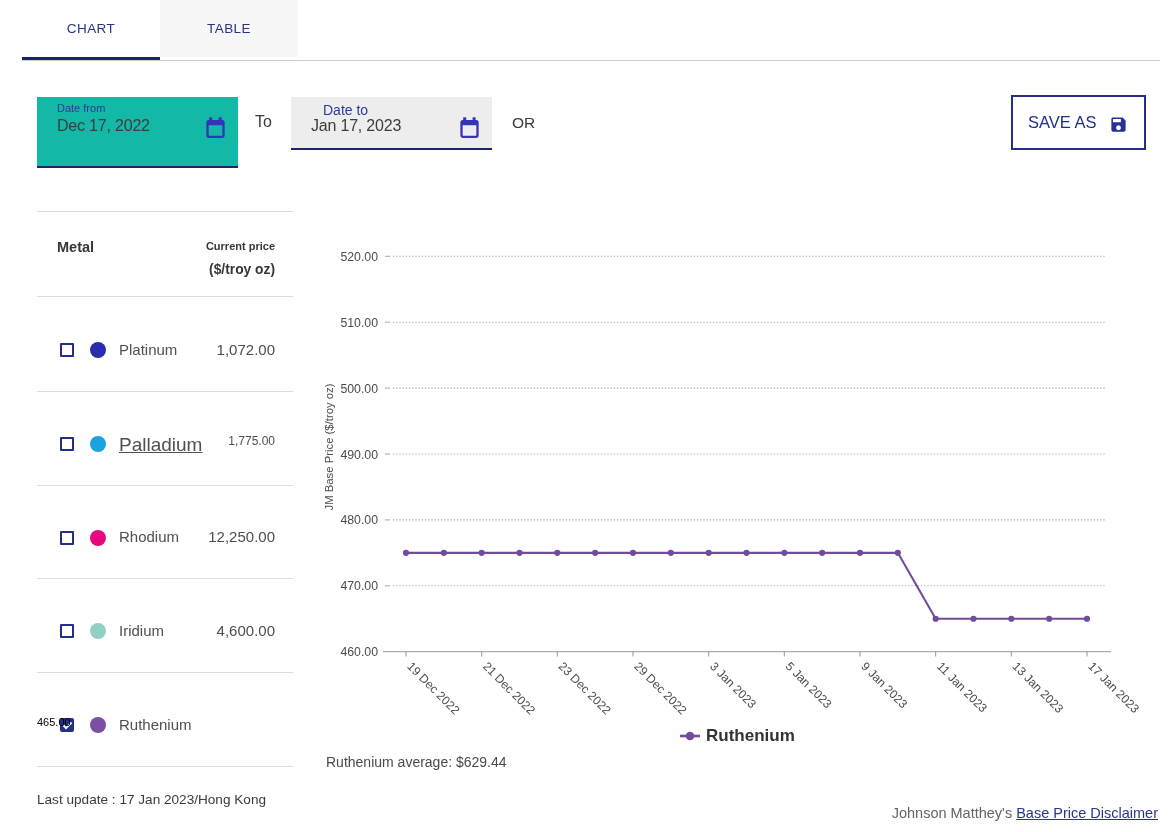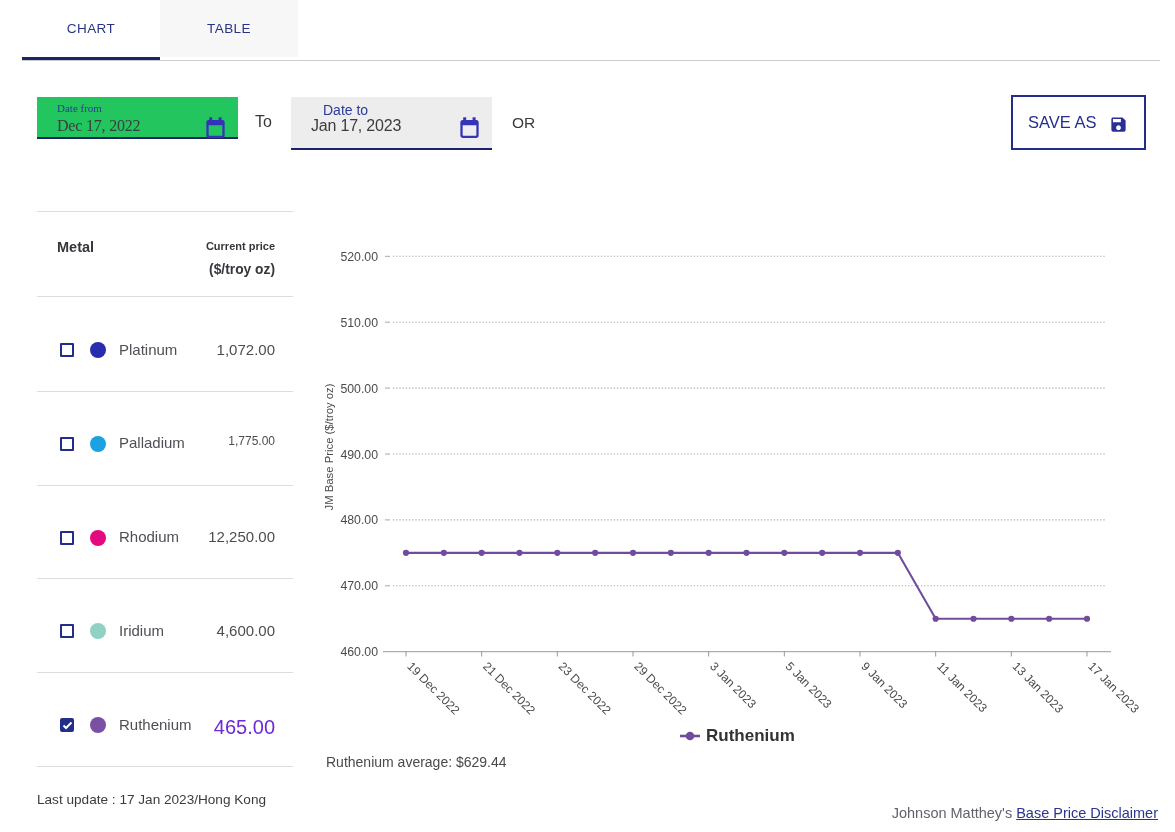--- a/index.html
+++ b/index.html
@@ -10,21 +10,21 @@
 </head>
 <body>
 <div id="page">
 
   <div class="abs" style="left:160px; top:0; width:138px; height:57px; background:#f7f7f7;"></div>
   <div class="abs" style="left:22px; top:0; width:138px; height:57px; display:flex; align-items:center; justify-content:center; font-size:13.5px; letter-spacing:0.4px; color:#2a3487;">CHART</div>
   <div class="abs" style="left:160px; top:0; width:138px; height:57px; display:flex; align-items:center; justify-content:center; font-size:13.5px; letter-spacing:0.4px; color:#2a3487;">TABLE</div>
   <div class="abs" style="left:22px; top:57px; width:138px; height:3px; background:#1b2468;"></div>
   <div class="abs" style="left:22px; top:60px; width:1138px; height:1px; background:#ccc;"></div>
 
-  <div class="abs" style="left:37px; top:97px; width:201px; height:42px; background:#22c55e; border-bottom:2.5px solid #1b2468;font-family:Liberation Serif, serif;">
+  <div class="abs" style="left:37px; top:97px; width:201px; height:71px; background:#14b8a6; border-bottom:2.5px solid #1b2468;">
     <div class="abs" style="left:20px; top:5px; font-size:11px; color:#2c3a96;">Date from</div>
     <div class="abs" style="left:20px; top:20px; font-size:16px; letter-spacing:-0.2px; color:#3c3c40;">Dec 17, 2022</div>
     <svg class="abs" style="left:169.3px; top:20.4px;" width="19" height="21" viewBox="0 0 19 21">
       <rect x="3.2" y="0.3" width="3" height="5.5" fill="#3434b8"></rect>
       <rect x="12.6" y="0.3" width="3" height="5.5" fill="#3434b8"></rect>
       <rect x="1.5" y="4.1" width="16" height="15.7" rx="1.6" fill="none" stroke="#3434b8" stroke-width="2.3"></rect>
       <rect x="0.9" y="3.5" width="17.2" height="4.8" rx="1" fill="#3434b8"></rect>
     </svg>
   </div>
   <div class="abs" style="left:255px; top:113px; font-size:16px; color:#3a3a3a;">To</div>
@@ -56,41 +56,41 @@
   <div class="abs" style="left:37px; top:296px; width:256px; height:1px; background:#ddd;"></div>
 
   <div id="rows">
       <div class="abs" style="left:60px; top:343px; width:14px; height:14px; border:2px solid #232d8a; border-radius:1px; background:#fff;"></div>
       <div class="abs" style="left:90px; top:342px; width:16px; height:16px; border-radius:50%; background:#2b2bad;"></div>
       <div class="abs" style="left:119px; top:340.5px; font-size:15px; color:#4f4f56;">Platinum</div>
       <div class="abs" style="left:37px; top:340.5px; width:238px; text-align:right; font-size:15px; color:#4d4d4d;">1,072.00</div>
       <div class="abs" style="left:37px; top:390.5px; width:256px; height:1px; background:#ddd;"></div>
       <div class="abs" style="left:60px; top:436.5px; width:14px; height:14px; border:2px solid #232d8a; border-radius:1px; background:#fff;"></div>
       <div class="abs" style="left:90px; top:435.5px; width:16px; height:16px; border-radius:50%; background:#1ba2e0;"></div>
-      <div class="abs" style="left:119px; top:434px; font-size:15px; color:#4f4f56;">Palladium</div>
+      <div class="abs" style="left:119px; top:434px; font-size:19px; color:#4f4f56;text-decoration:underline;">Palladium</div>
       <div class="abs" style="left:37px; top:434px; width:238px; text-align:right; font-size:12px; color:#4d4d4d;">1,775.00</div>
       <div class="abs" style="left:37px; top:484.5px; width:256px; height:1px; background:#ddd;"></div>
       <div class="abs" style="left:60px; top:530.5px; width:14px; height:14px; border:2px solid #232d8a; border-radius:1px; background:#fff;"></div>
       <div class="abs" style="left:90px; top:529.5px; width:16px; height:16px; border-radius:50%; background:#e5097f;"></div>
       <div class="abs" style="left:119px; top:528px; font-size:15px; color:#4f4f56;">Rhodium</div>
       <div class="abs" style="left:37px; top:528px; width:238px; text-align:right; font-size:15px; color:#4d4d4d;">12,250.00</div>
       <div class="abs" style="left:37px; top:578px; width:256px; height:1px; background:#ddd;"></div>
       <div class="abs" style="left:60px; top:624px; width:14px; height:14px; border:2px solid #232d8a; border-radius:1px; background:#fff;"></div>
       <div class="abs" style="left:90px; top:623px; width:16px; height:16px; border-radius:50%; background:#90d1c3;"></div>
       <div class="abs" style="left:119px; top:621.5px; font-size:15px; color:#4f4f56;">Iridium</div>
       <div class="abs" style="left:37px; top:621.5px; width:238px; text-align:right; font-size:15px; color:#4d4d4d;">4,600.00</div>
       <div class="abs" style="left:37px; top:671.5px; width:256px; height:1px; background:#ddd;"></div>
       <div class="abs" style="left:60px; top:718px; width:14px; height:14px; background:#232d8a; border-radius:2px; display:flex; align-items:center; justify-content:center;">
       <svg width="11" height="9" viewBox="0 0 11 9">
           <polyline points="1.5,4.5 4,7 9.5,1.5" fill="none" stroke="#fff" stroke-width="2"></polyline>
         </svg>
       </div>
       <div class="abs" style="left:90px; top:717px; width:16px; height:16px; border-radius:50%; background:#7b4fa3;"></div>
       <div class="abs" style="left:119px; top:715.5px; font-size:15px; color:#4f4f56;">Ruthenium</div>
-      <div class="abs" style="left:37px; top:715.5px; width:238px; text-align:right; font-size:20px; color:#6d28d9;">465.00</div>
+      <div class="abs" style="left:37px; top:715.5px; width:238px; font-size:11px; color:#000000;">465.00</div>
       <div class="abs" style="left:37px; top:765.5px; width:256px; height:1px; background:#ddd;"></div>
     </div>
 
   <div class="abs" style="left:37px; top:792px; font-size:13.6px; color:#3b3b40;">Last update : 17 Jan 2023/Hong Kong</div>
 
   <svg id="chart" class="abs" style="left:318px; top:240px; overflow:visible;" width="857" height="490" viewBox="0 0 857 490">
       <text x="60" y="20.80000000000001" text-anchor="end" font-size="12.3" fill="#4c4c4c">520.00</text>
       <line x1="67" y1="16.30000000000001" x2="72" y2="16.30000000000001" stroke="#a8a8a8" stroke-width="1"></line>
       <line x1="75" y1="16.30000000000001" x2="787" y2="16.30000000000001" stroke="#a2a2a2" stroke-width="1.1" stroke-dasharray="1.2 2"></line>
       <text x="60" y="86.70000000000005" text-anchor="end" font-size="12.3" fill="#4c4c4c">510.00</text>

